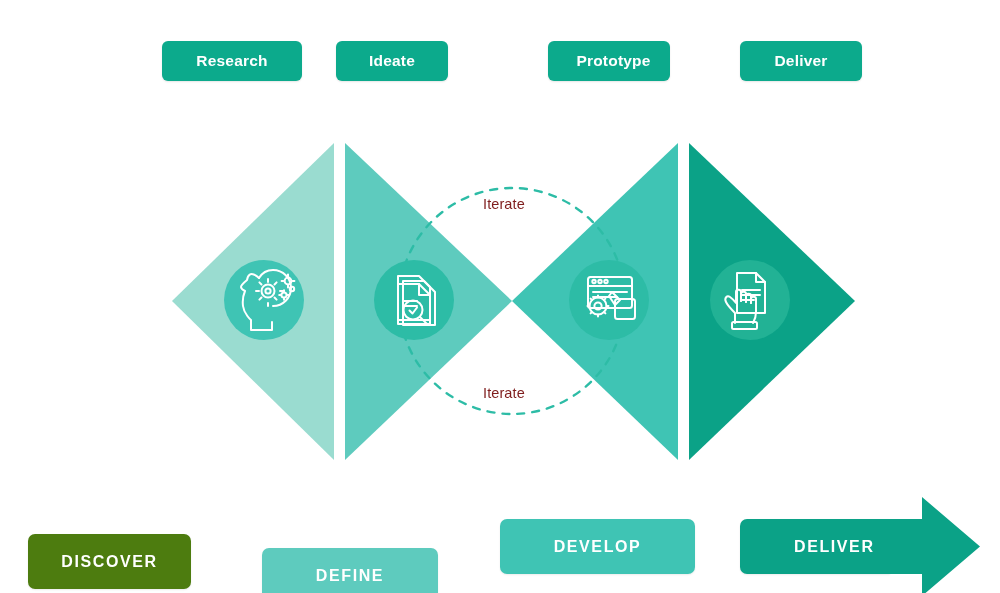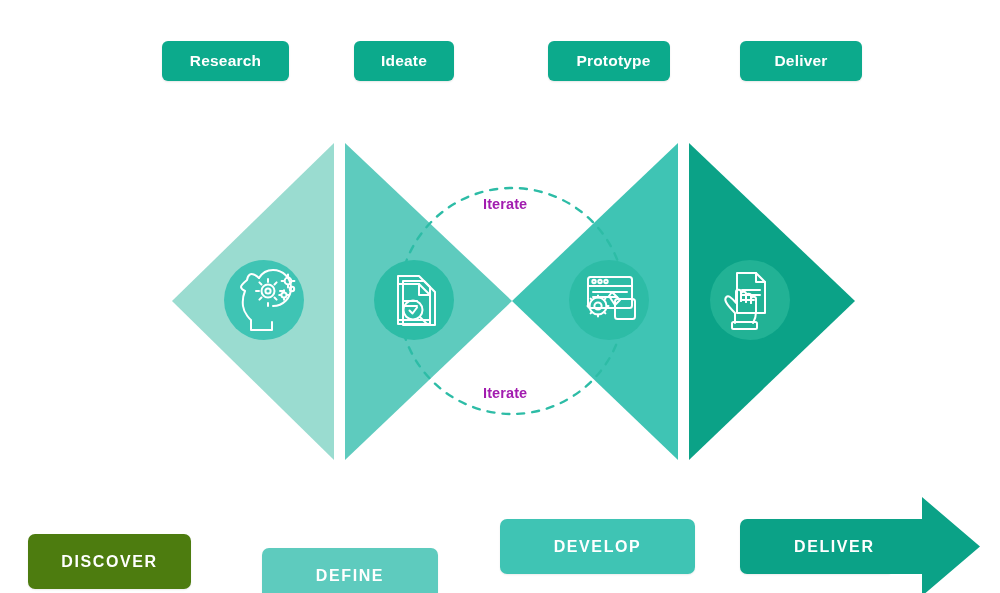--- a/index.html
+++ b/index.html
@@ -30,40 +30,40 @@
     font-size: 15.5px;
     font-weight: 700;
     letter-spacing: 0.2px;
     display: flex;
     align-items: center;
     justify-content: center;
     box-sizing: border-box;
     box-shadow: 0 1px 2px rgba(0,0,0,0.10);
     user-select: none;
   }
-  .top-btn.b1 { left: 162px; top: 41px; width: 127px; }
-  .top-btn.b2 { left: 354px; top: 41px; width: 100px; }
+  .top-btn.b1 { left: 162px; top: 41px; width: 140px; }
+  .top-btn.b2 { left: 336px; top: 41px; width: 112px; }
   .top-btn.b3 { left: 548px; top: 41px; width: 122px; padding-left: 9px; }
   .top-btn.b4 { left: 740px; top: 41px; width: 122px; }
 
   
   #diamonds {
     position: absolute;
     left: 0;
     top: 0;
     width: 1000px;
     height: 593px;
   }
 
   
   .iterate-label {
     position: absolute;
     font-size: 14.5px;
-    font-weight: 700;
-    color: #a21caf;
+    font-weight: 400;
+    color: #7f1d1d;
     letter-spacing: 0.1px;
     user-select: none;
     white-space: nowrap;
   }
   .iterate-label.top    { left: 483px; top: 196px; }
   .iterate-label.bottom { left: 483px; top: 385px; }
 
   
   .stage-bar {
     position: absolute;

